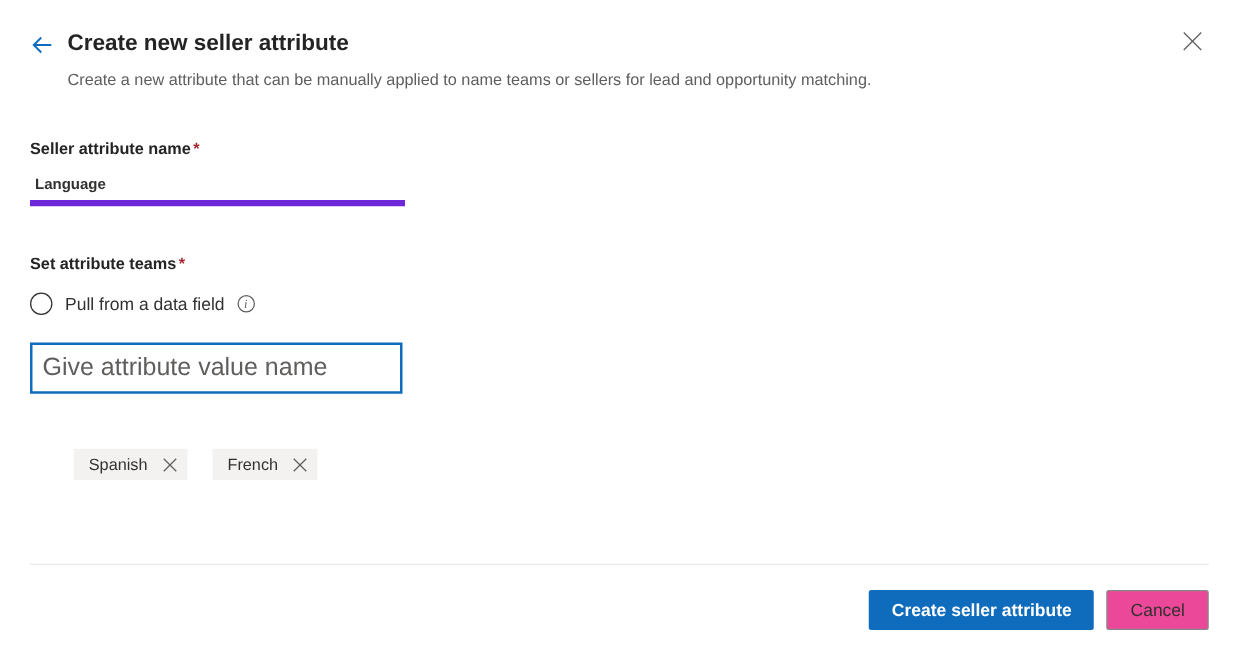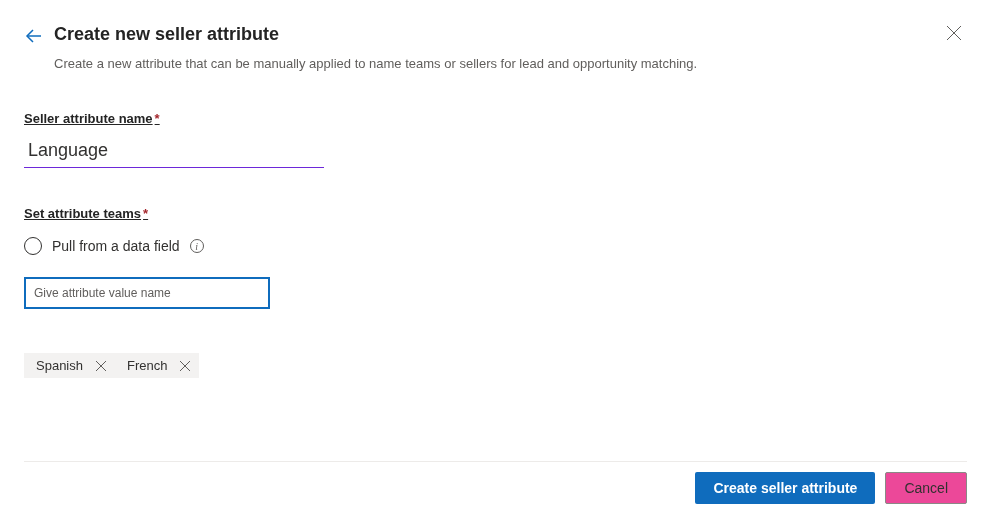--- a/index.html
+++ b/index.html
@@ -28,32 +28,33 @@
       right: 28px;
       width: 18px;
       height: 18px;
       cursor: pointer;
       color: #605e5c;
     }
     .title-block { flex: 1; }
     .title { font-size: 18px; font-weight: 700; color: #242424; }
     .subtitle { font-size: 13px; color: #605e5c; margin-top: 10px; line-height: 1.4; }
     .section { margin-top: 38px; }
-    .field-label { font-size: 13px; font-weight: 600; color: #242424; text-decoration: underline; }
+    .field-label { font-size: 13px; font-weight: 600; color: #242424; }
     .required-star { color: #a4262c; margin-left: 2px; }
     .text-input-line {
       border: none;
-      border-bottom: 1px solid #6d28d9;
-      font-size: 18px;
+      border-bottom: 5px solid #6d28d9;
+      font-size: 12px;
       padding: 6px 4px 6px 4px;
       width: 300px;
       margin-top: 8px;
       outline: none;
       color: #323130;
       background: transparent;
+      font-weight: bold;
     }
     .radio-group { margin-top: 16px; }
     .radio-row { display: flex; align-items: center; margin-top: 10px; cursor: pointer; }
     .radio-circle {
       width: 18px; height: 18px; border-radius: 50%;
       border: 1px solid #323130;
       display: flex; align-items: center; justify-content: center;
       margin-right: 10px;
       flex-shrink: 0;
     }
@@ -64,49 +65,49 @@
     }
     .radio-label { font-size: 14px; color: #323130; }
     .info-icon {
       width: 14px; height: 14px; border: 1px solid #605e5c; border-radius: 50%;
       display: inline-flex; align-items: center; justify-content: center;
       font-size: 10px; color: #605e5c; margin-left: 10px;
       font-style: italic; font-family: Georgia, serif;
     }
     .value-input-box {
       border: 2px solid #0F6CBD;
-      width: 246px;
+      width: 298px;
       padding: 7px 8px;
-      font-size: 12px;
+      font-size: 20px;
       margin-top: 22px;
       outline: none;
       color: #323130;
     }
     .value-input-box::placeholder { color: #605e5c; }
-    .chips { margin-top: 44px; display: flex; gap: 0; }
+    .chips { margin-top: 44px; display: flex; gap: 20px; margin-left: 35px; }
     .chip {
       background: #f3f2f1;
       padding: 5px 8px 5px 12px;
       font-size: 13px;
       display: flex; align-items: center;
       color: #323130;
     }
     .chip-x {
       margin-left: 12px;
       width: 12px; height: 12px;
       cursor: pointer;
       color: #605e5c;
     }
     .footer {
       position: absolute;
       bottom: 22px;
       left: 24px;
       right: 24px;
       border-top: 1px solid #edebe9;
-      padding-top: 10px;
+      padding-top: 20px;
       display: flex;
       justify-content: flex-end;
       gap: 10px;
     }
     .btn-primary {
       background: #0F6CBD;
       color: #fff;
       border: none;
       padding: 8px 18px;
       font-size: 14px;

